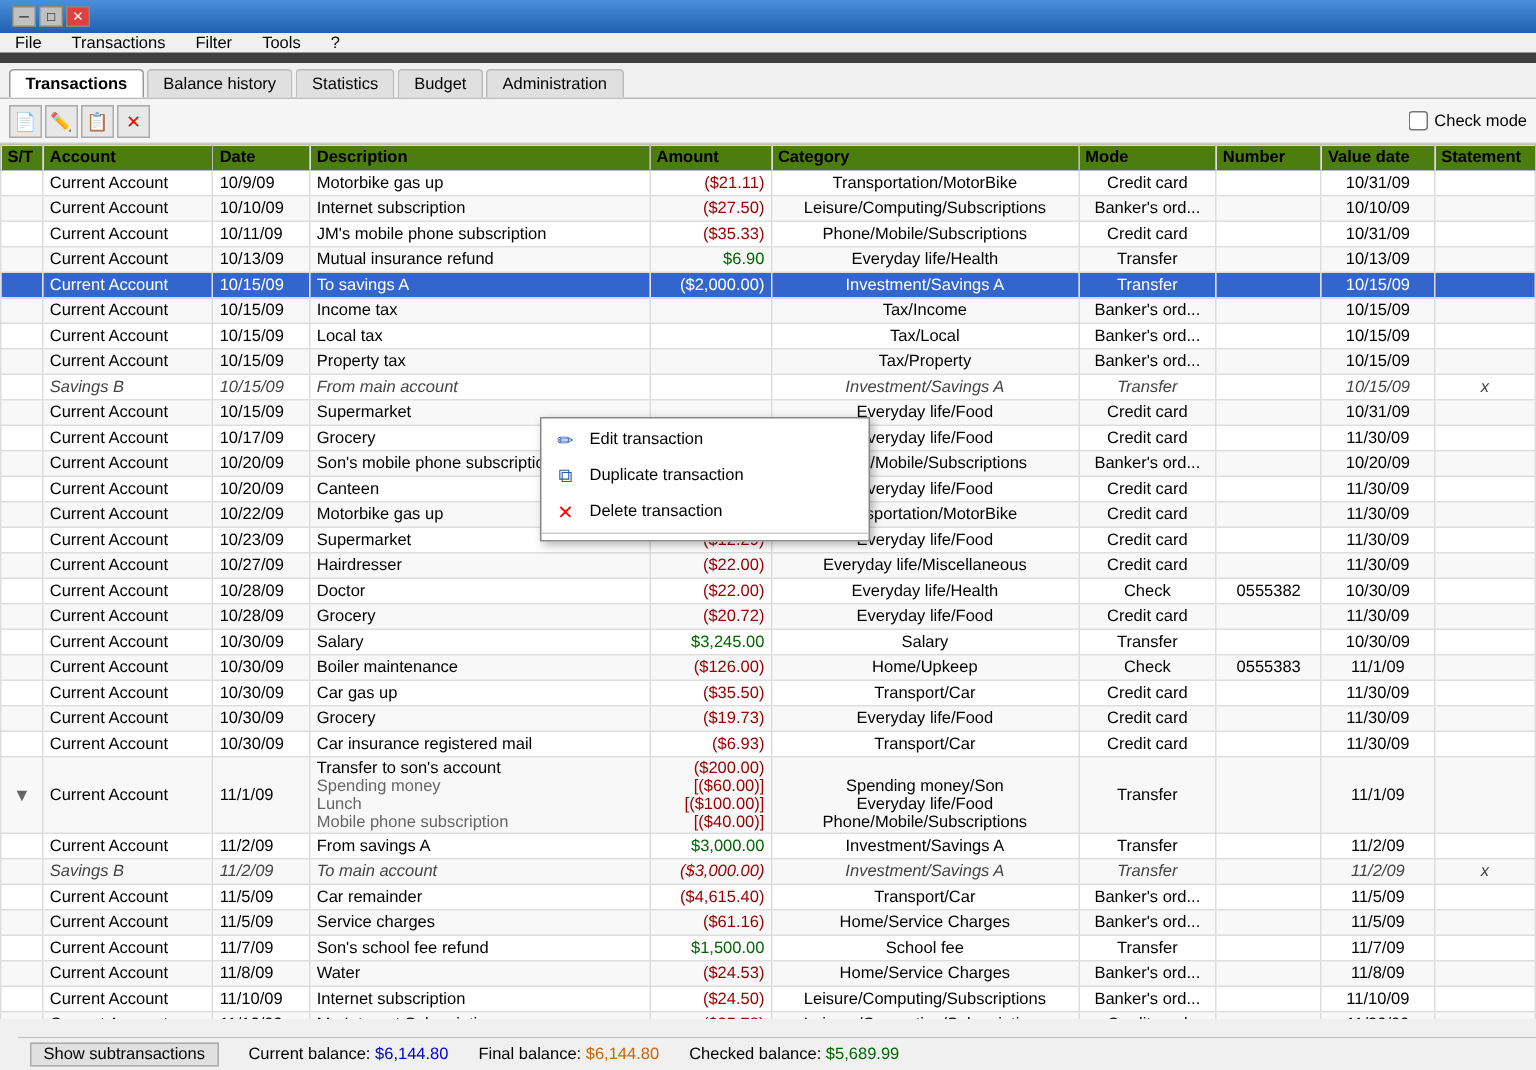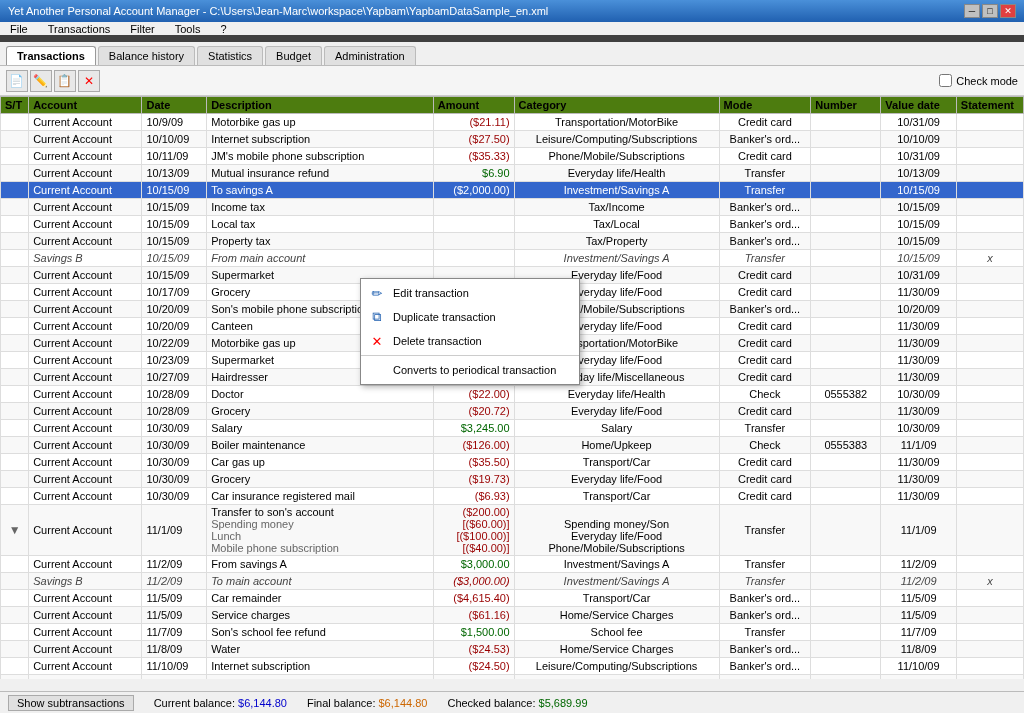--- a/index.html
+++ b/index.html
@@ -159,21 +159,21 @@
     #statusbar {
       background: #f0f0f0;
       border-top: 1px solid #bbb;
       padding: 2px 8px;
       display: flex;
       align-items: center;
       gap: 20px;
       height: 22px;
       position: fixed;
       bottom: 0;
-      left: 0;
+      left: 12px;
       right: 0;
     }
     .status-btn {
       border: 1px solid #aaa;
       background: #e0e0e0;
       padding: 1px 8px;
       cursor: pointer;
       font-size: 11px;
     }
     .status-balance { font-size: 11px; }
@@ -204,21 +204,20 @@
     th.stmt-col { width: 60px; }
 
     #main-content { position: relative; }
 
     .subtransaction-indicator { color: #666; font-size: 12px; }
   </style>
 </head>
 <body>
 
 <div id="titlebar">
-  <span>Yet Another Personal Account Manager - C:\Users\Jean-Marc\workspace\Yapbam\YapbamDataSample_en.xml</span>
   <div id="titlebar-controls">
     <div class="title-btn">─</div>
     <div class="title-btn">□</div>
     <div class="title-btn close">✕</div>
   </div>
 </div>
 
 <div id="menubar">
   <span class="menu-item">File</span>
   <span class="menu-item">Transactions</span>
@@ -678,24 +677,20 @@
     </div>
     <div class="ctx-item">
       <div class="ctx-icon ctx-copy">⧉</div>
       <span>Duplicate transaction</span>
     </div>
     <div class="ctx-item">
       <div class="ctx-icon ctx-delete">✕</div>
       <span>Delete transaction</span>
     </div>
     <div class="ctx-separator"></div>
-    <div class="ctx-item">
-      <div class="ctx-icon ctx-convert">&nbsp;</div>
-      <span>Converts to periodical transaction</span>
-    </div>
   </div>
 </div>
 
 <div id="statusbar">
   <button class="status-btn">Show subtransactions</button>
   <span class="status-balance">
     <span>Current balance: </span>
     <span class="current-bal">$6,144.80</span>
   </span>
   <span class="status-balance">

